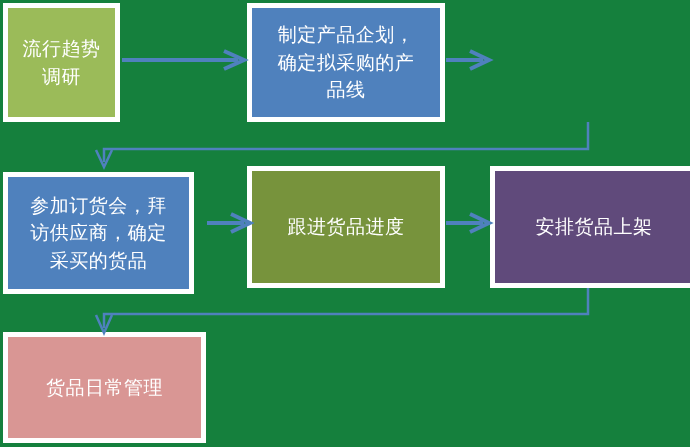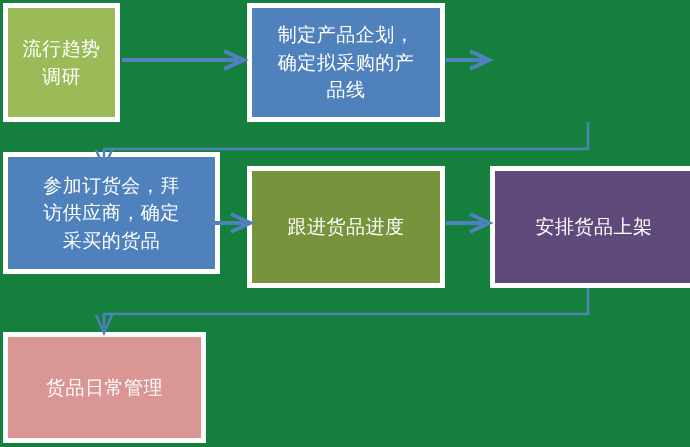--- a/index.html
+++ b/index.html
@@ -34,21 +34,21 @@
   .node .label {
     display: block;
     width: 100%;
     white-space: pre-line;
   }
   
   #node-1 { left: 3px;   top: 3px;   width: 117px; height: 119px; }
   #node-2 { left: 247px; top: 3px;   width: 198px; height: 119px; }
   #node-3 { left: 490px; top: 3px;   width: 188px; height: 119px; }
   
-  #node-4 { left: 3px;   top: 152px; width: 217px; height: 122px; }
+  #node-4 { left: 3px;   top: 172px; width: 191px; height: 122px; }
   #node-5 { left: 247px; top: 166px; width: 198px; height: 122px; }
   #node-6 { left: 490px; top: 166px; width: 208px; height: 122px; }
   
   #node-7 { left: 3px;   top: 332px; width: 203px; height: 111px; }
 
   
   .conn {
     position: absolute;
     pointer-events: none;
   }

